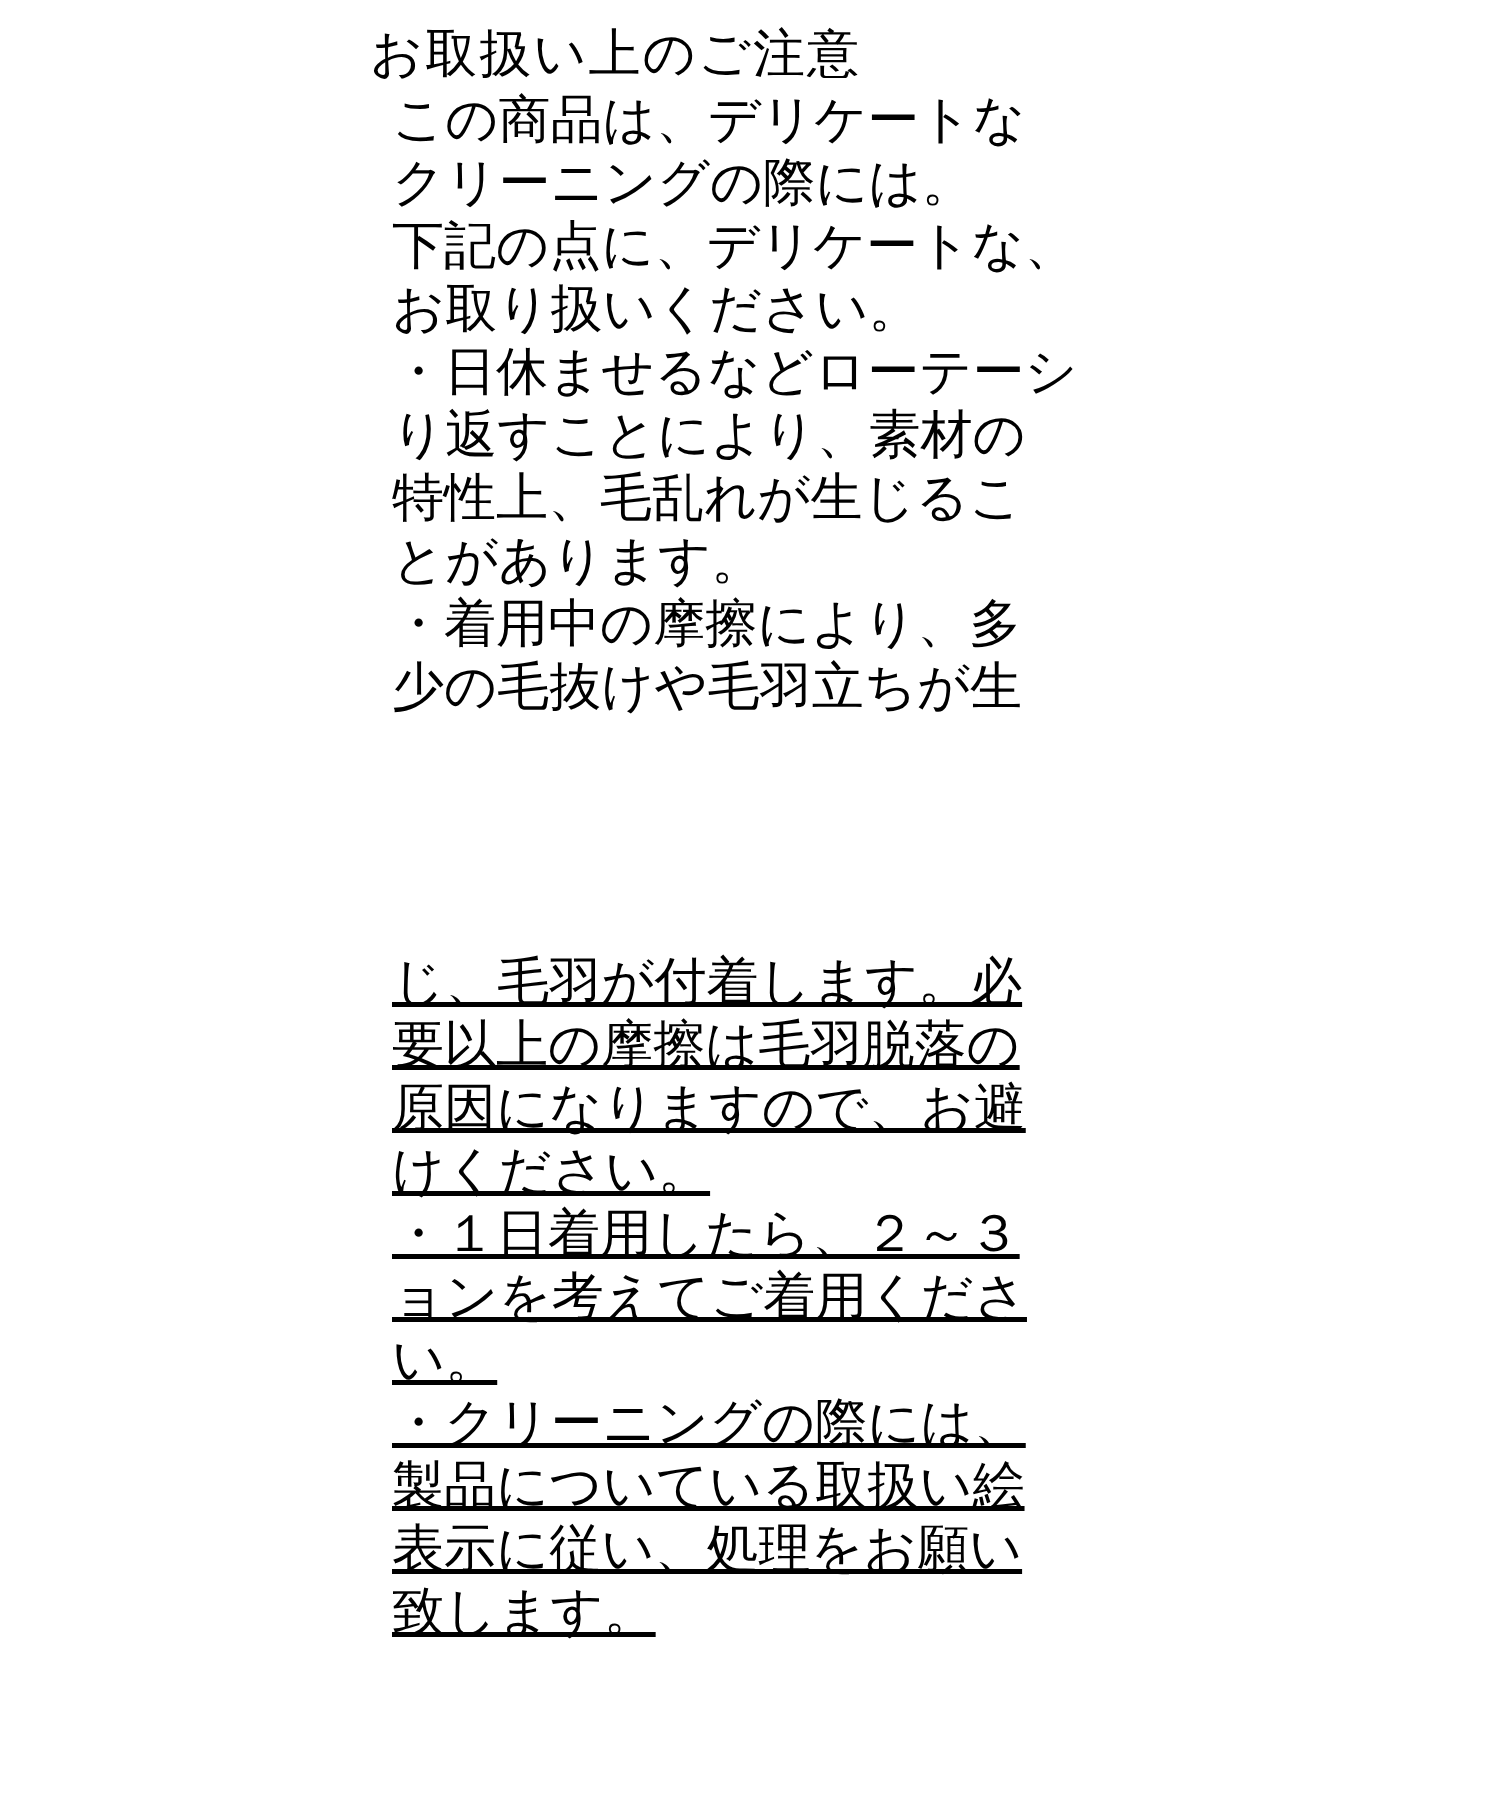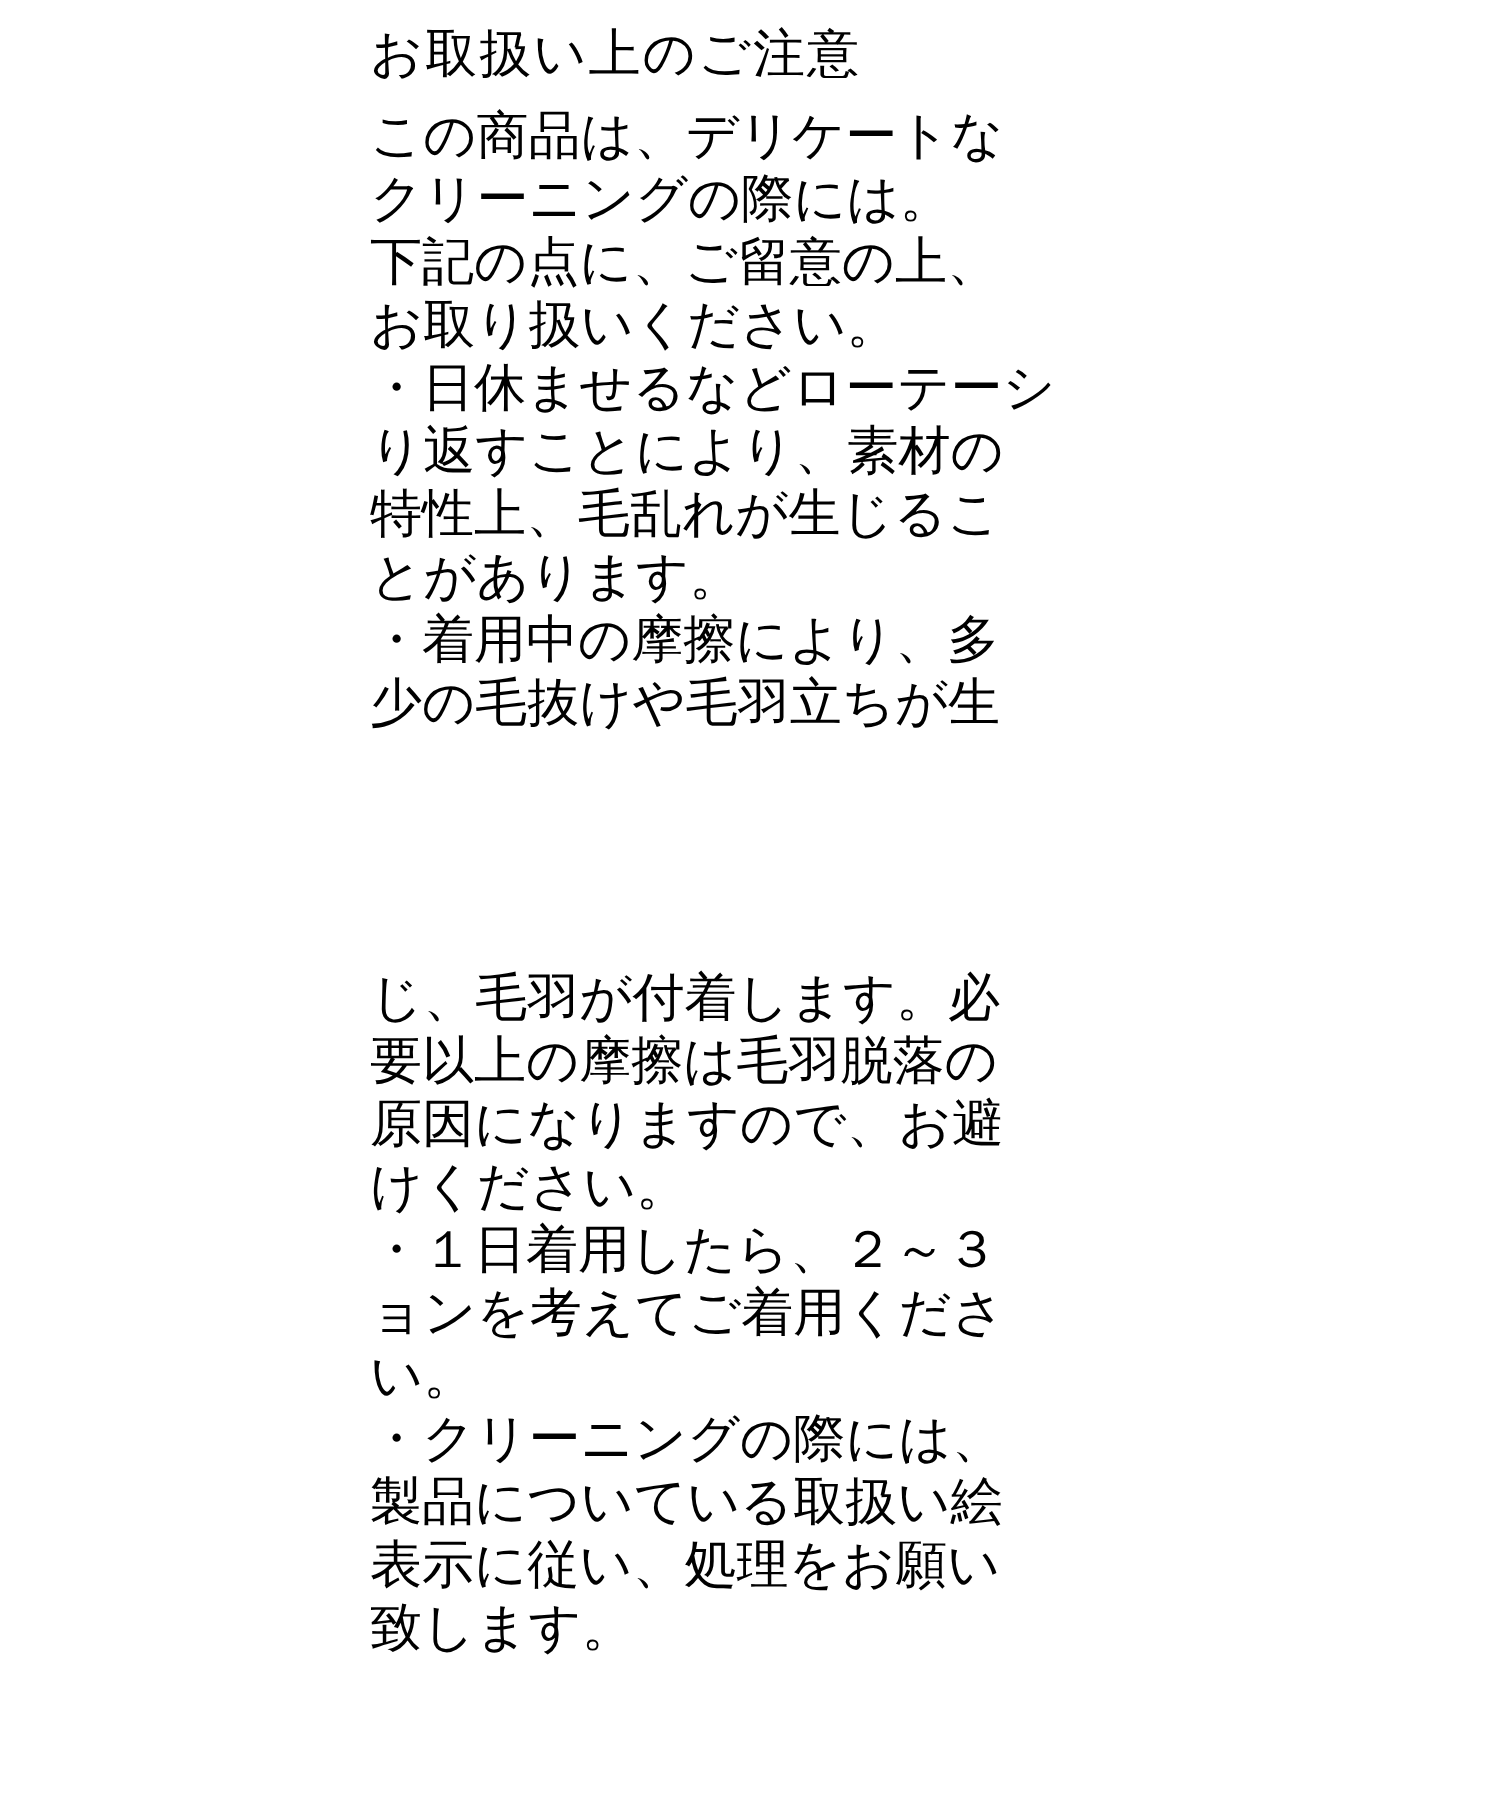--- a/index.html
+++ b/index.html
@@ -28,44 +28,43 @@
     left: 370px;
     top: 22px;
     width: 760px;
     font-size: 52px;
     line-height: 62px;
     letter-spacing: 2px;
     white-space: nowrap;
   }
   .block {
     position: absolute;
-    left: 370px;
+    left: 392px;
     width: 760px;
-    margin-top: 16px;
   }
   .block-one { top: 88px; }
-  .block-two { top: 950px; }
+  .block-two { top: 950px; text-decoration: underline; }
   .line {
     font-size: 52px;
     line-height: 63px;
     letter-spacing: 0px;
     white-space: nowrap;
   }
 </style>
 </head>
 <body>
 
 <div class="page">
 
   <div class="doc-title">お取扱い上のご注意</div>
 
   <div class="block block-one">
     <div class="line">この商品は、デリケートな</div>
     <div class="line">クリーニングの際には。</div>
-    <div class="line">下記の点に、ご留意の上、</div>
+    <div class="line">下記の点に、デリケートな、</div>
     <div class="line">お取り扱いください。</div>
     <div class="line">・日休ませるなどローテーシ</div>
     <div class="line">り返すことにより、素材の</div>
     <div class="line">特性上、毛乱れが生じるこ</div>
     <div class="line">とがあります。</div>
     <div class="line">・着用中の摩擦により、多</div>
     <div class="line">少の毛抜けや毛羽立ちが生</div>
   </div>
 
   <div class="block block-two">

